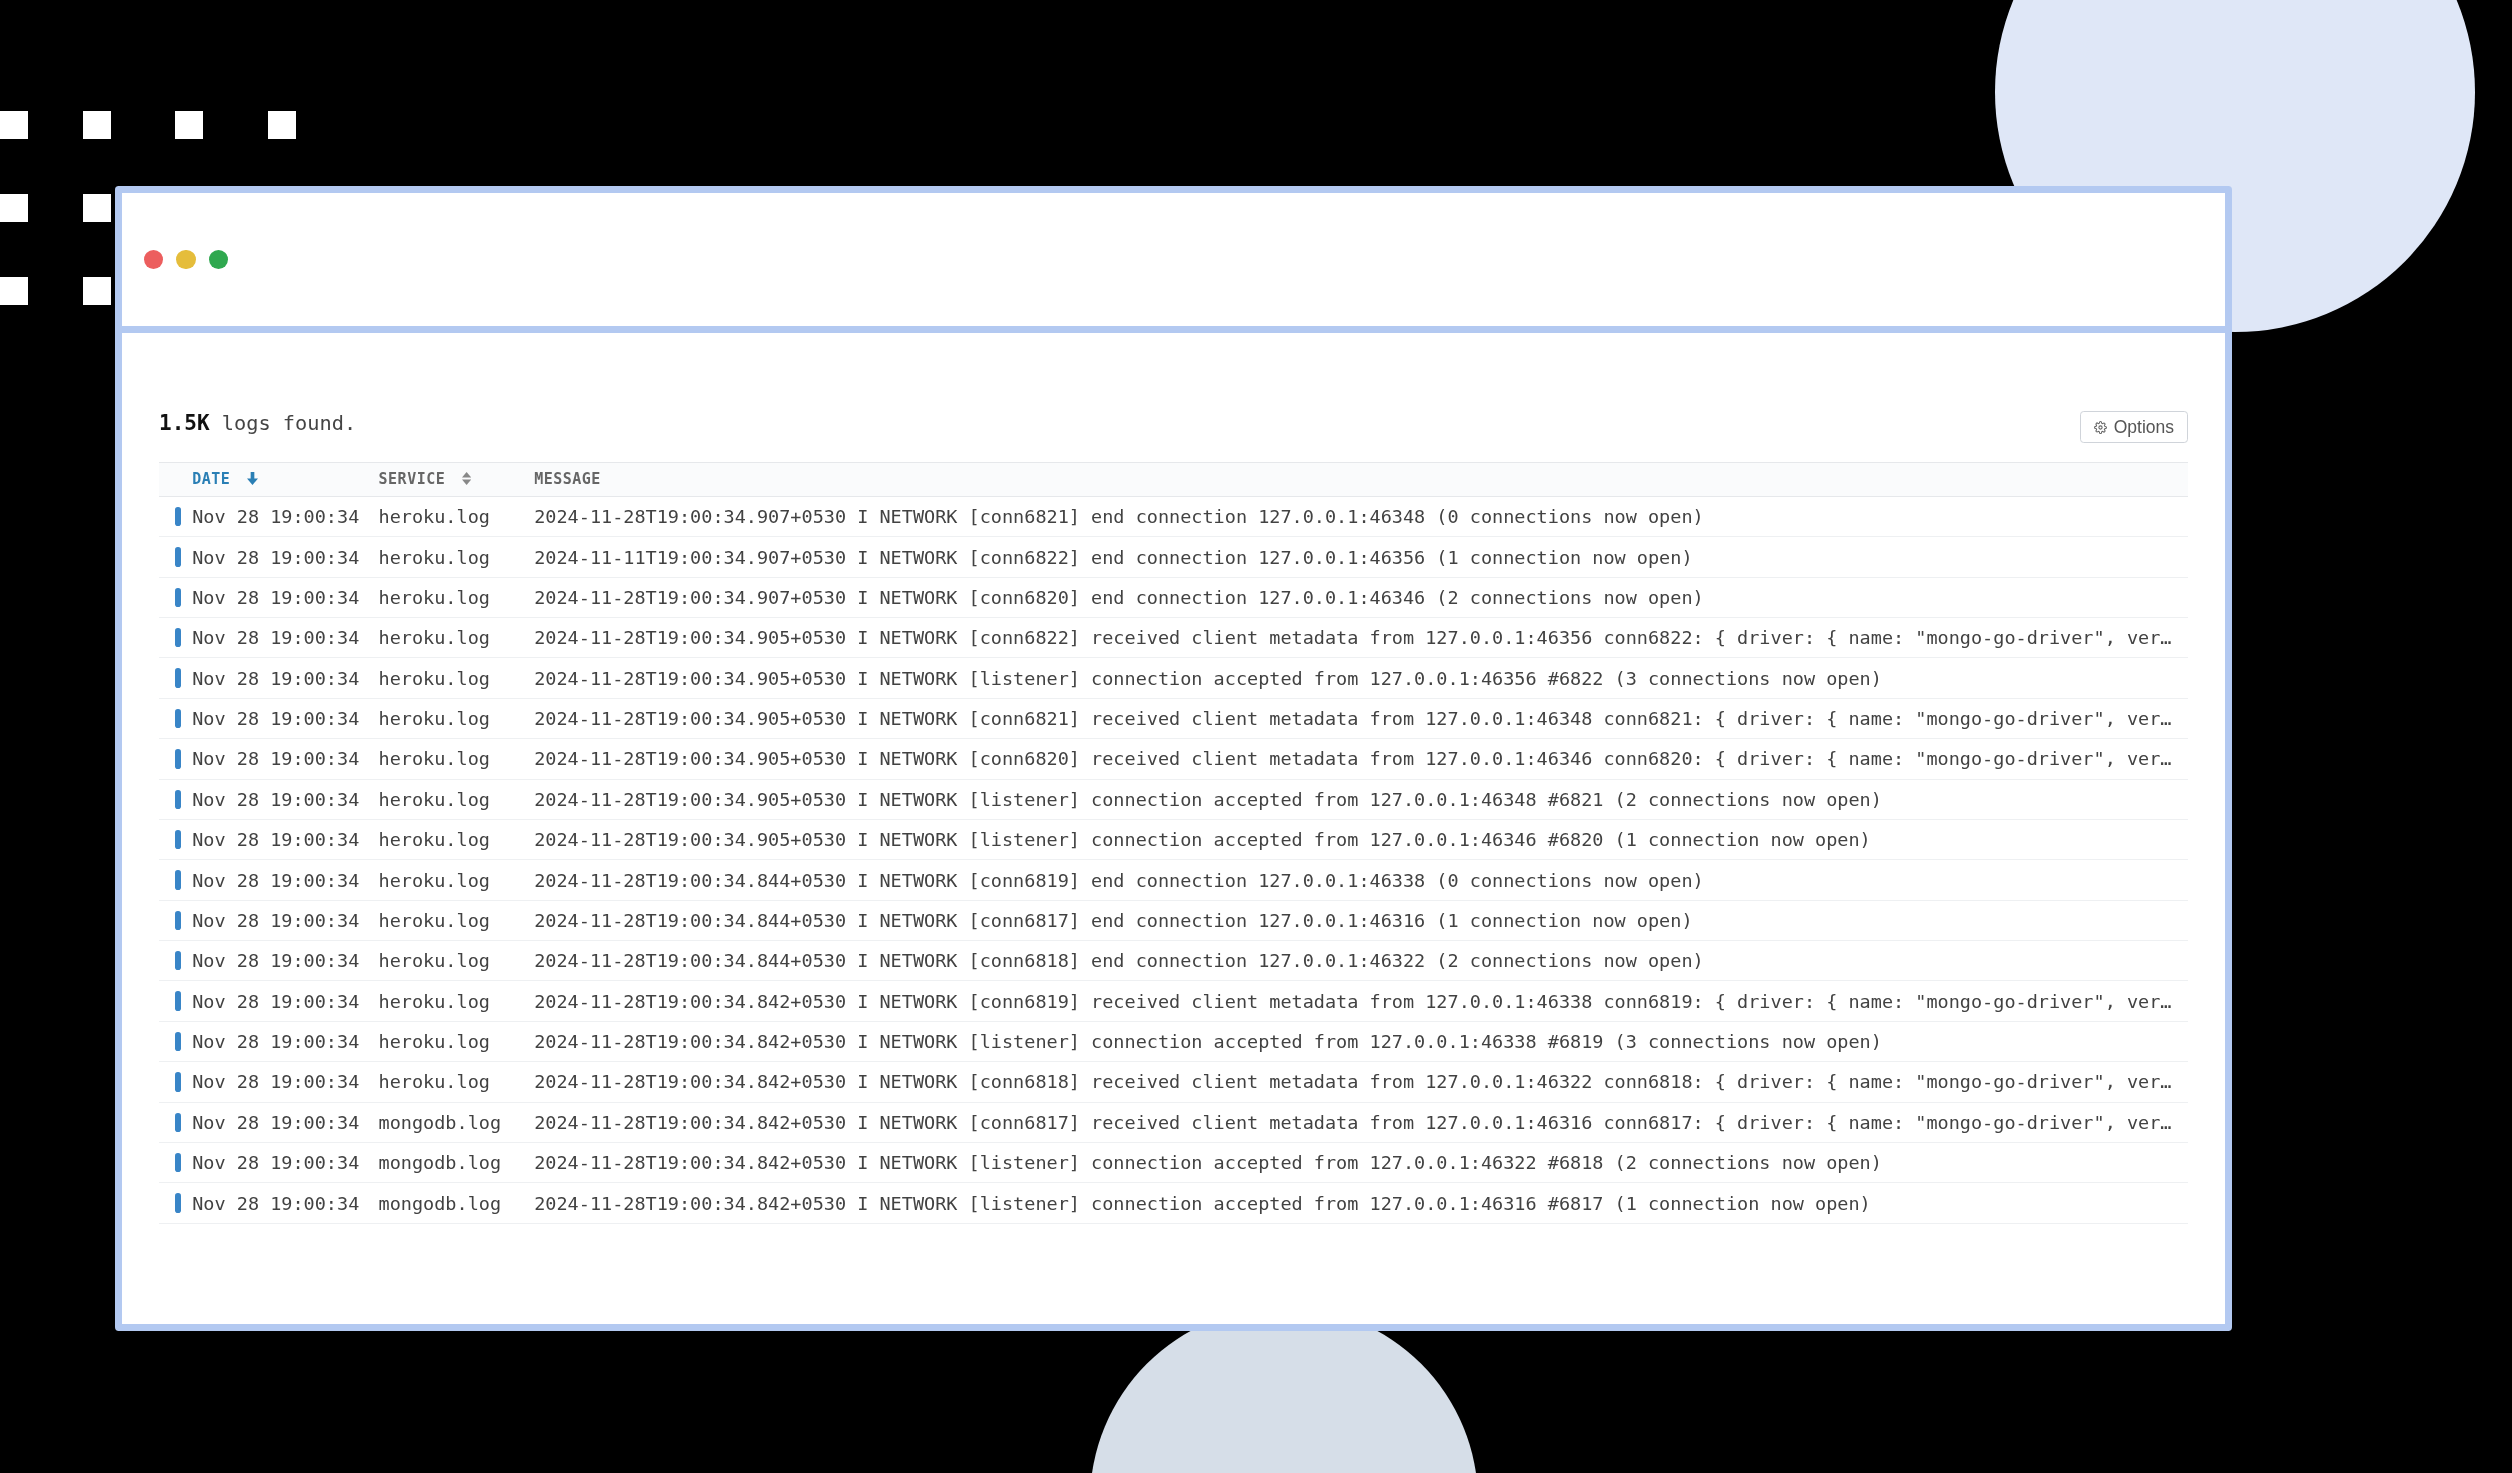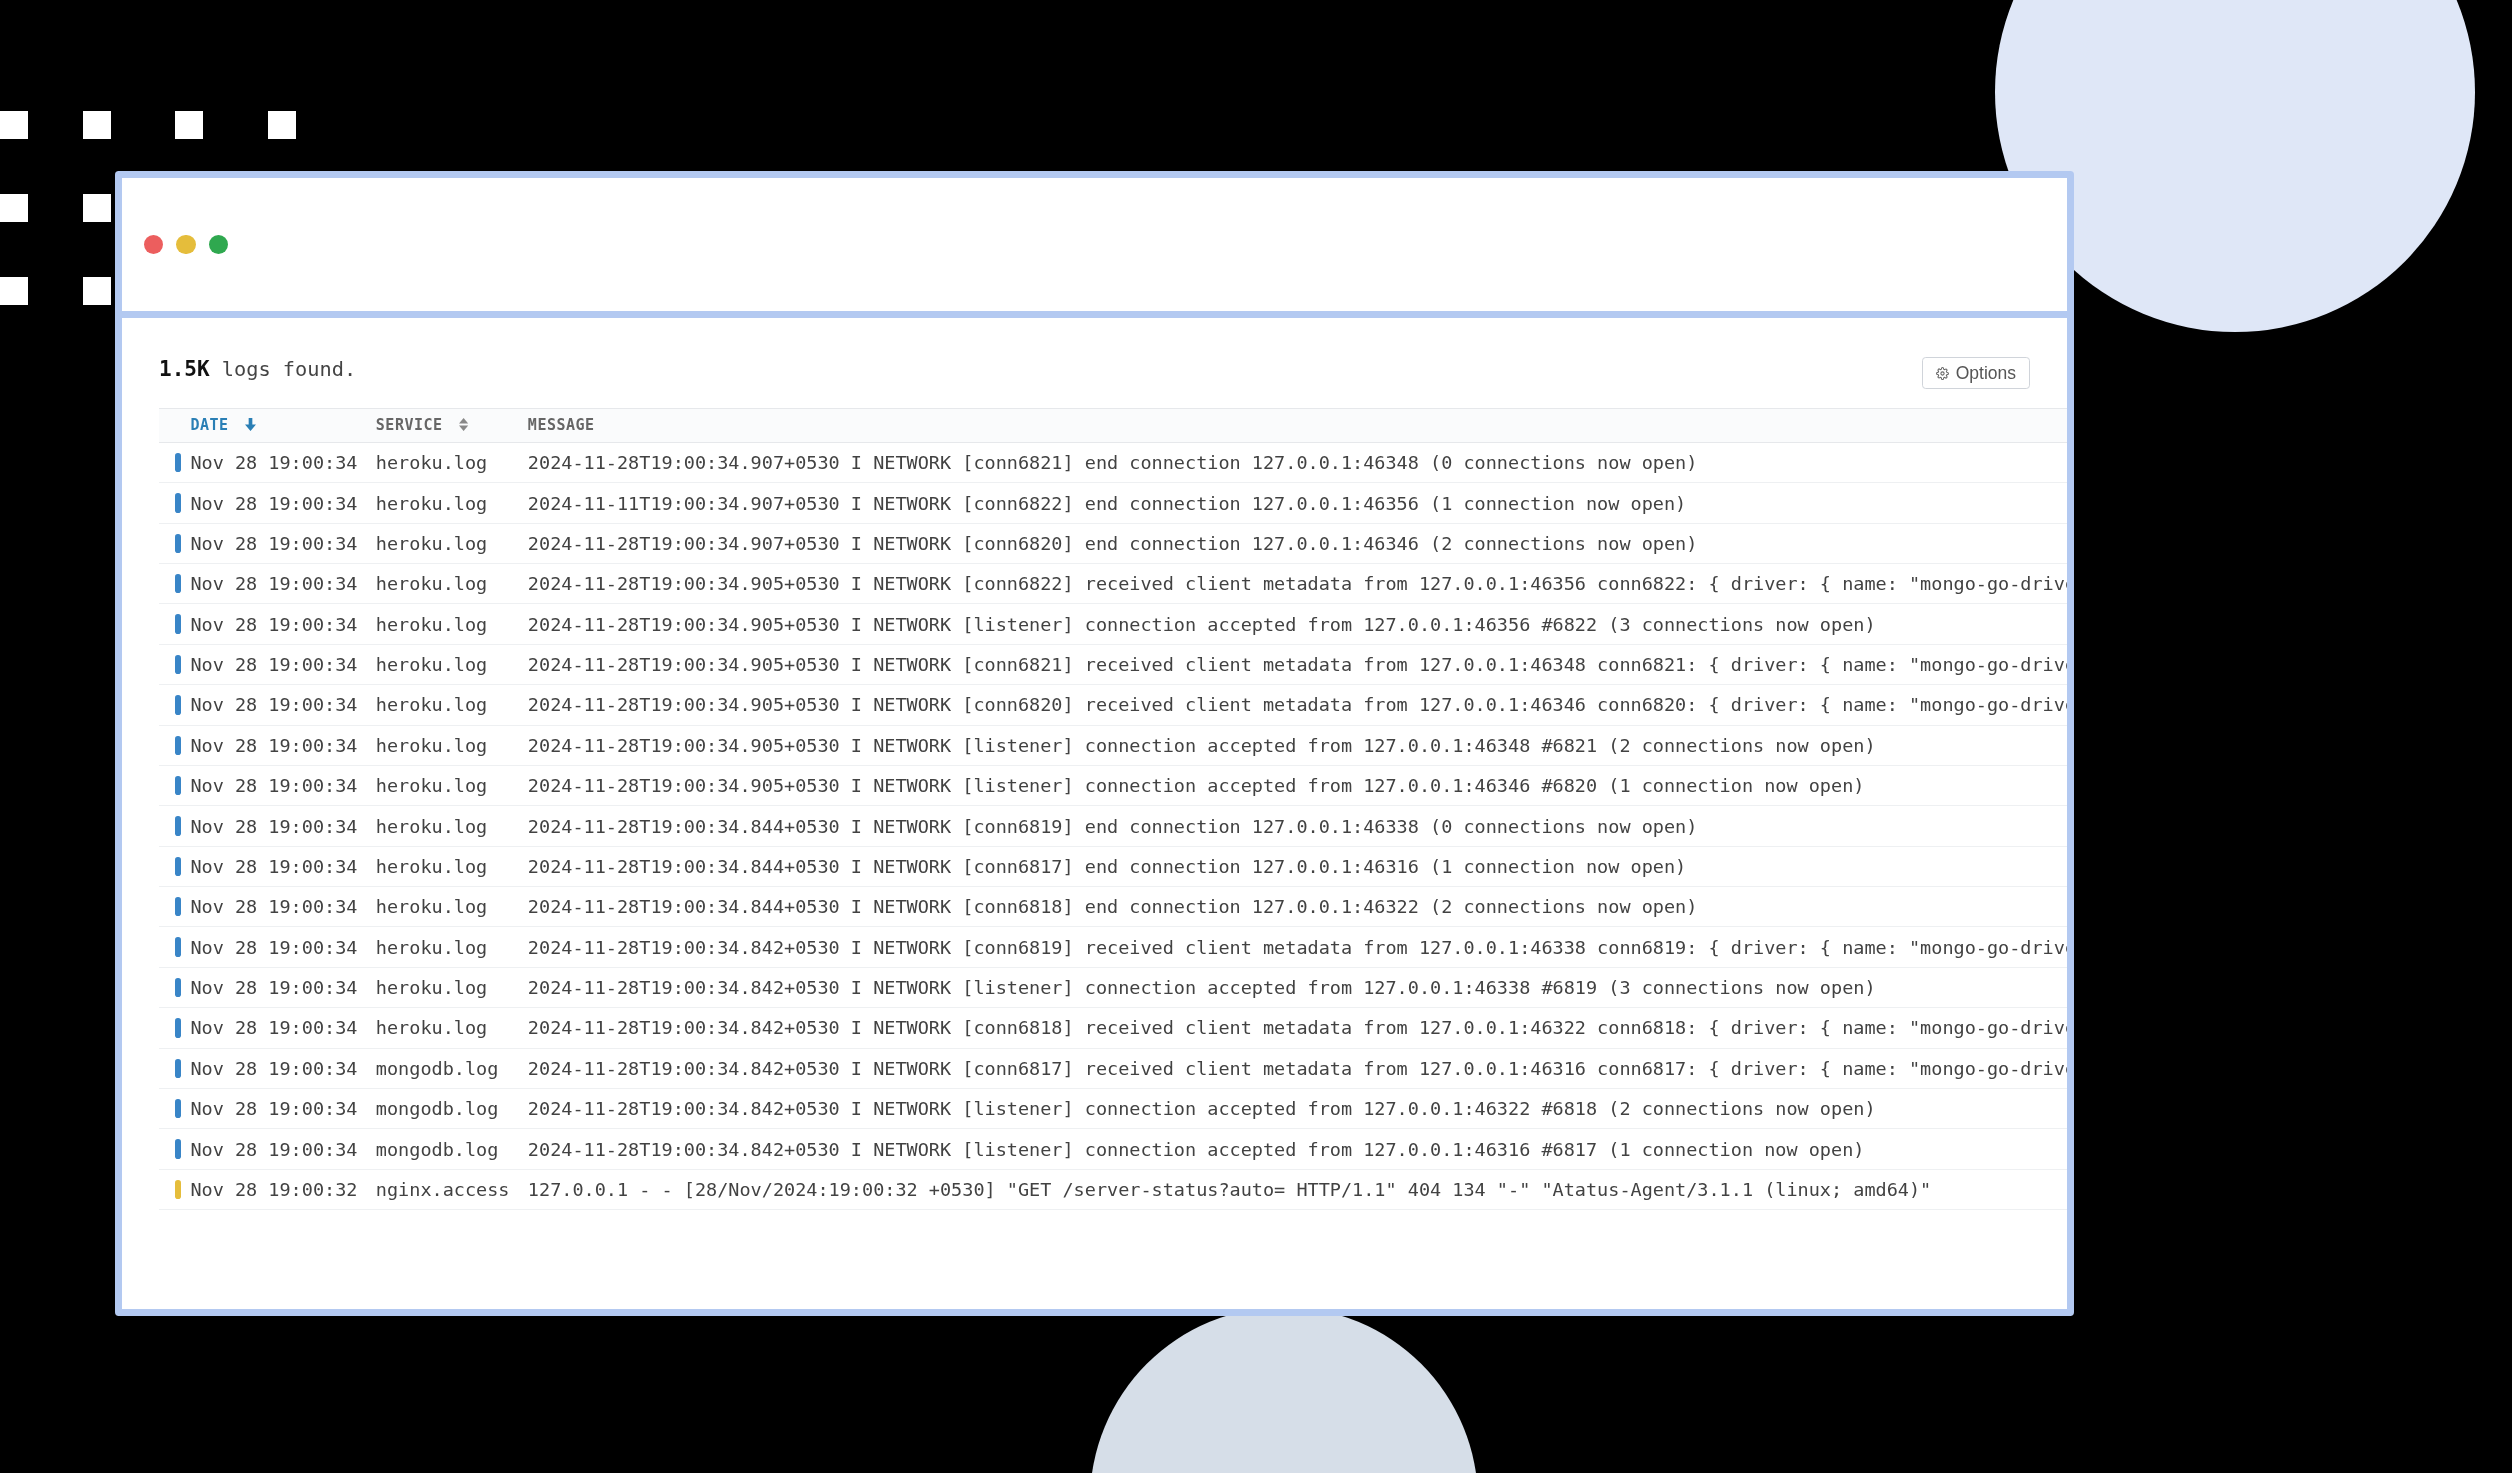--- a/index.html
+++ b/index.html
@@ -41,29 +41,30 @@
   .bg-square {
     position: absolute;
     width: 28px;
     height: 28px;
     background: #fff;
   }
   
   
   .window {
     position: absolute;
-    top: 171px;
+    top: 186px;
     left: 115px;
-    width: 1959px;
+    width: 2117px;
     height: 1145px;
     background: #fff;
     border: 7.4px solid #b3c9f1;
     border-radius: 3.7px;
     display: flex;
     flex-direction: column;
+    gap: 39px;
   }
   
   .titlebar {
     height: 140px;
     display: flex;
     align-items: center;
     padding-left: 22px;
     border-bottom: 7.4px solid #b3c9f1;
   }
   .traffic-lights { display: flex; gap: 13px; }
@@ -371,26 +372,18 @@
             <td class="col-message">2024-11-28T19:00:34.842+0530 I NETWORK [listener] connection accepted from 127.0.0.1:46322 #6818 (2 connections now open)</td>
           </tr>
           <tr>
             <td class="col-indicator">
               <span class="indicator ind-blue"></span>
             </td>
             <td class="col-date">Nov 28 19:00:34</td>
             <td class="col-service">mongodb.log</td>
             <td class="col-message">2024-11-28T19:00:34.842+0530 I NETWORK [listener] connection accepted from 127.0.0.1:46316 #6817 (1 connection now open)</td>
           </tr>
-          <tr>
-            <td class="col-indicator">
-              <span class="indicator ind-yellow"></span>
-            </td>
-            <td class="col-date">Nov 28 19:00:32</td>
-            <td class="col-service">nginx.access</td>
-            <td class="col-message">127.0.0.1 - - [28/Nov/2024:19:00:32 +0530] "GET /server-status?auto= HTTP/1.1" 404 134 "-" "Atatus-Agent/3.1.1 (linux; amd64)"</td>
-          </tr>
         </tbody>
     </table>
 
   </div>
 </div>
 
 
 </body></html>

